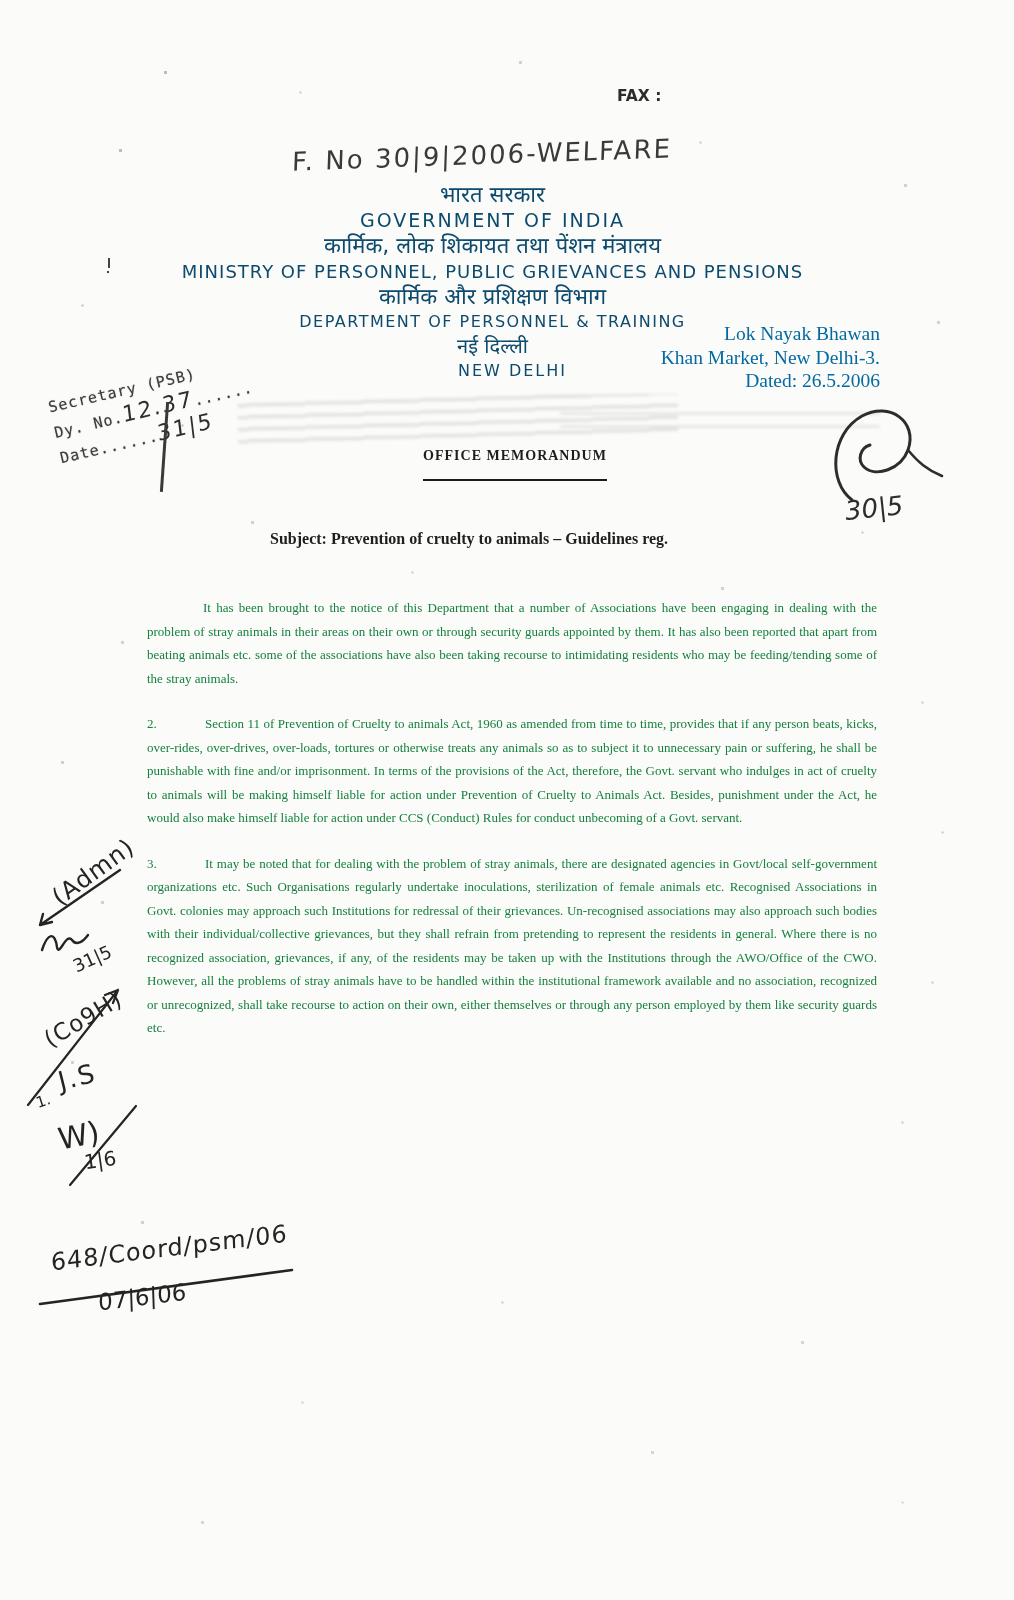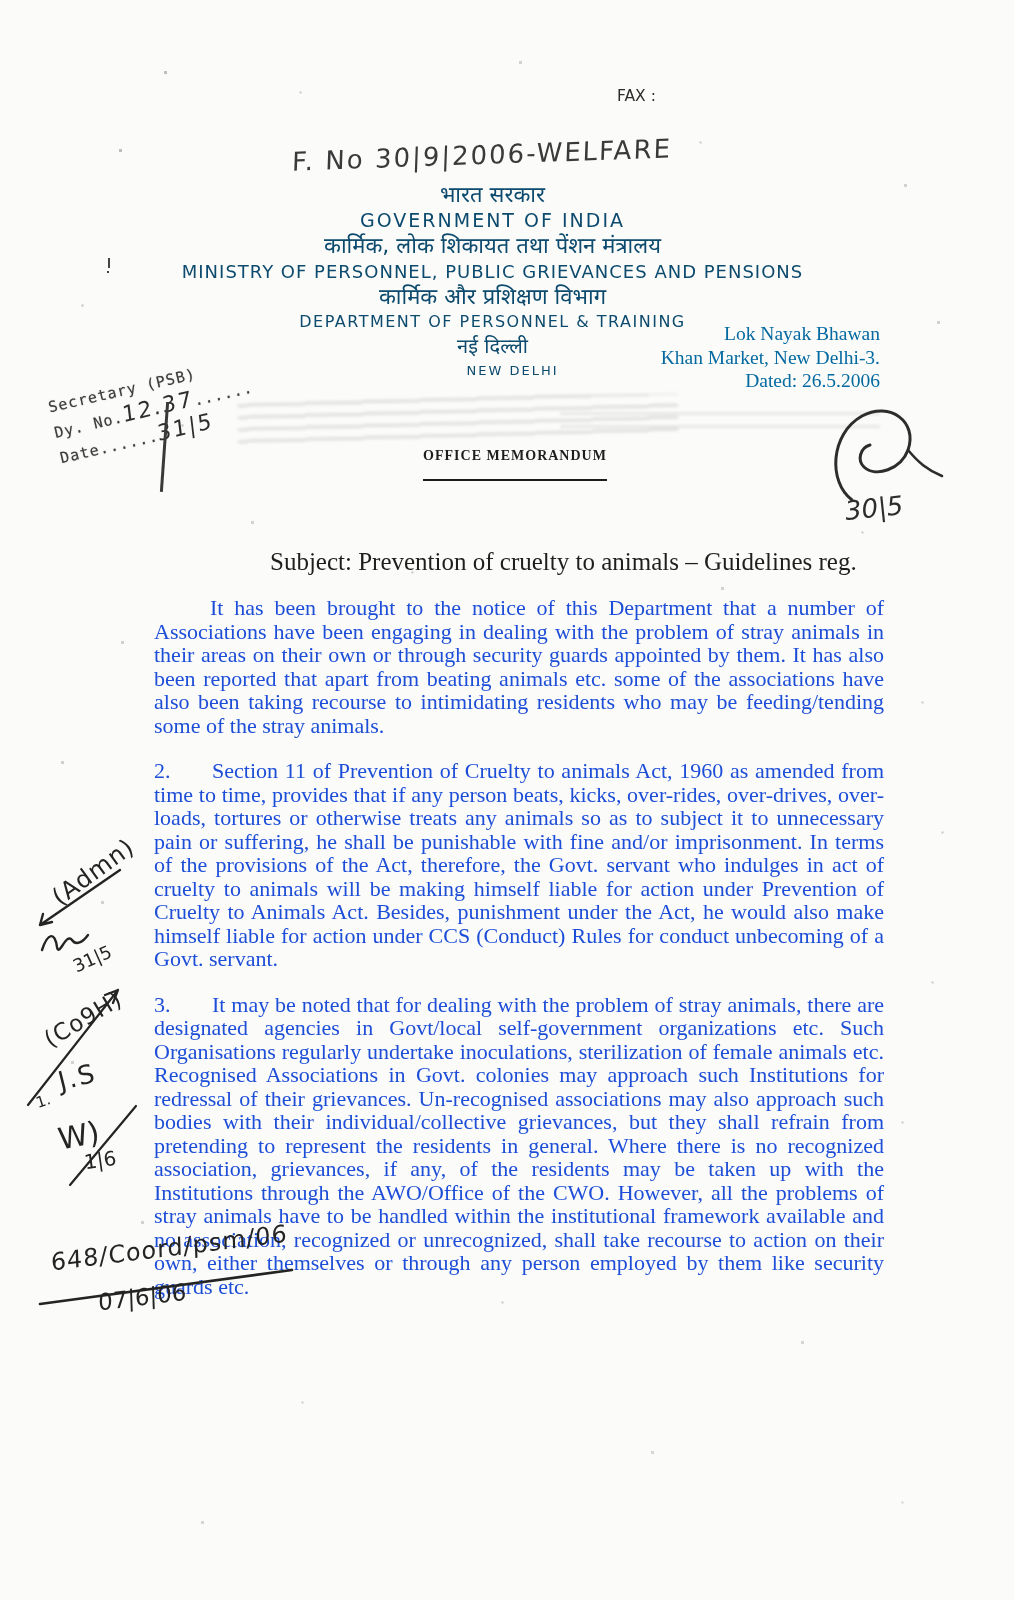--- a/index.html
+++ b/index.html
@@ -5,58 +5,58 @@
   * { margin:0; padding:0; box-sizing:border-box; }
   html,body { background:#f6f6f4; }
   .page{
     position:relative; width:1014px; height:1600px;
     background:#fbfbf9; overflow:hidden;
     font-family:"Liberation Serif", serif; color:#1e1e1e;
   }
   
   .fax{ position:absolute; left:617px; top:86px; display:flex;
         font-family:"DejaVu Sans","Liberation Sans",sans-serif;
-        font-size:15.5px; line-height:20px; color:#2c2c2c; }
+        font-size:15.5px; line-height:20px; color:#2c2c2c;font-weight:bold; }
   .fax-label{ margin-right:10px; white-space:pre; }
   .fno{
     position:absolute; left:292px; top:140px;
     font-family:"DejaVu Sans",sans-serif; font-size:26px; color:#3a3a3a;
     letter-spacing:2px; transform:rotate(-2deg) skewX(-4deg);
   }
   .letterhead{ position:absolute; left:0; top:182px; width:985px; text-align:center; color:#0c4a6e; }
   .lh-hi{ font-family:"DejaVu Sans",sans-serif; font-size:22px; line-height:26px; }
   .lh-en{ font-family:"DejaVu Sans","Liberation Sans",sans-serif; }
   .lh-govt-en{ font-size:19px; letter-spacing:2px; line-height:25px; }
   .lh-min-en{ font-size:18px; letter-spacing:1px; line-height:25px; }
   .lh-dept-en{ font-size:16px; letter-spacing:1.5px; line-height:24px; }
   .lh-city-hi{ font-size:20px; line-height:25px; }
-  .lh-city-en{ font-size:13px; letter-spacing:2px; line-height:24px;padding-left:40px; }
+  .lh-city-en{ font-size:16px; letter-spacing:2px; line-height:24px;padding-left:40px; }
   .addr{ position:absolute; left:600px; top:322px; width:280px; text-align:right;
          font-size:19.5px; line-height:23.5px; color:#0369a1; }
   
   .stamp{
     position:absolute; left:46px; top:396px; width:250px;
     transform:rotate(-13deg); transform-origin:left top;
     font-family:"DejaVu Sans Mono","Liberation Mono",monospace;
     font-size:15px; letter-spacing:1px; color:#3d3d3d; line-height:24px;
     text-shadow:0 0 1px rgba(60,60,60,.55);
   }
   .stamp .hw{ font-family:"DejaVu Sans",sans-serif; font-size:22px;
               letter-spacing:2px; color:#2e2e2e; transform:skewX(-6deg);
               display:inline-block; text-shadow:none; }
   .stamp-vline{ position:absolute; left:163px; top:402px; width:2.5px; height:90px;
                 background:#3a3a3a; transform:rotate(4deg); }
   
   .om-title{ position:absolute; left:0; top:446px; width:1030px; text-align:center; }
   .om-title span{ font-weight:bold; font-size:14px; letter-spacing:1px;
                   border-bottom:2.5px solid #1c1c1c; padding-bottom:16px;font-family:Liberation Serif, serif; }
-  .subject{ position:absolute; left:270px; top:530px; font-weight:normal; font-size:25px;margin-top:18px; }
+  .subject{ position:absolute; left:270px; top:530px; font-weight:bold; font-size:16px; }
   
-  .body{ position:absolute; left:154px; top:596px; width:730px;
-         font-size:22px; line-height:23.5px; text-align:justify; color:#1d4ed8; }
+  .body{ position:absolute; left:147px; top:596px; width:730px;
+         font-size:13px; line-height:23.5px; text-align:justify; color:#15803d; }
   .para{ margin-bottom:22px; }
   .indent{ text-indent:56px; }
   .pnum{ display:inline-block; width:58px; }
   
   .ink{ position:absolute; font-family:"DejaVu Sans",sans-serif; color:#242424; }
   .a-admn{ left:46px; top:858px; font-size:24px; transform:rotate(-36deg); letter-spacing:1px; }
   .a-sigdate{ left:72px; top:948px; font-size:18px; transform:rotate(-24deg); }
   .a-co9h{ left:40px; top:1006px; font-size:23px; transform:rotate(-31deg); letter-spacing:1px; }
   .a-jsdot{ left:36px; top:1092px; font-size:15px; transform:rotate(-18deg); }
   .a-js{ left:58px; top:1062px; font-size:26px; transform:rotate(-14deg); letter-spacing:2px; }

